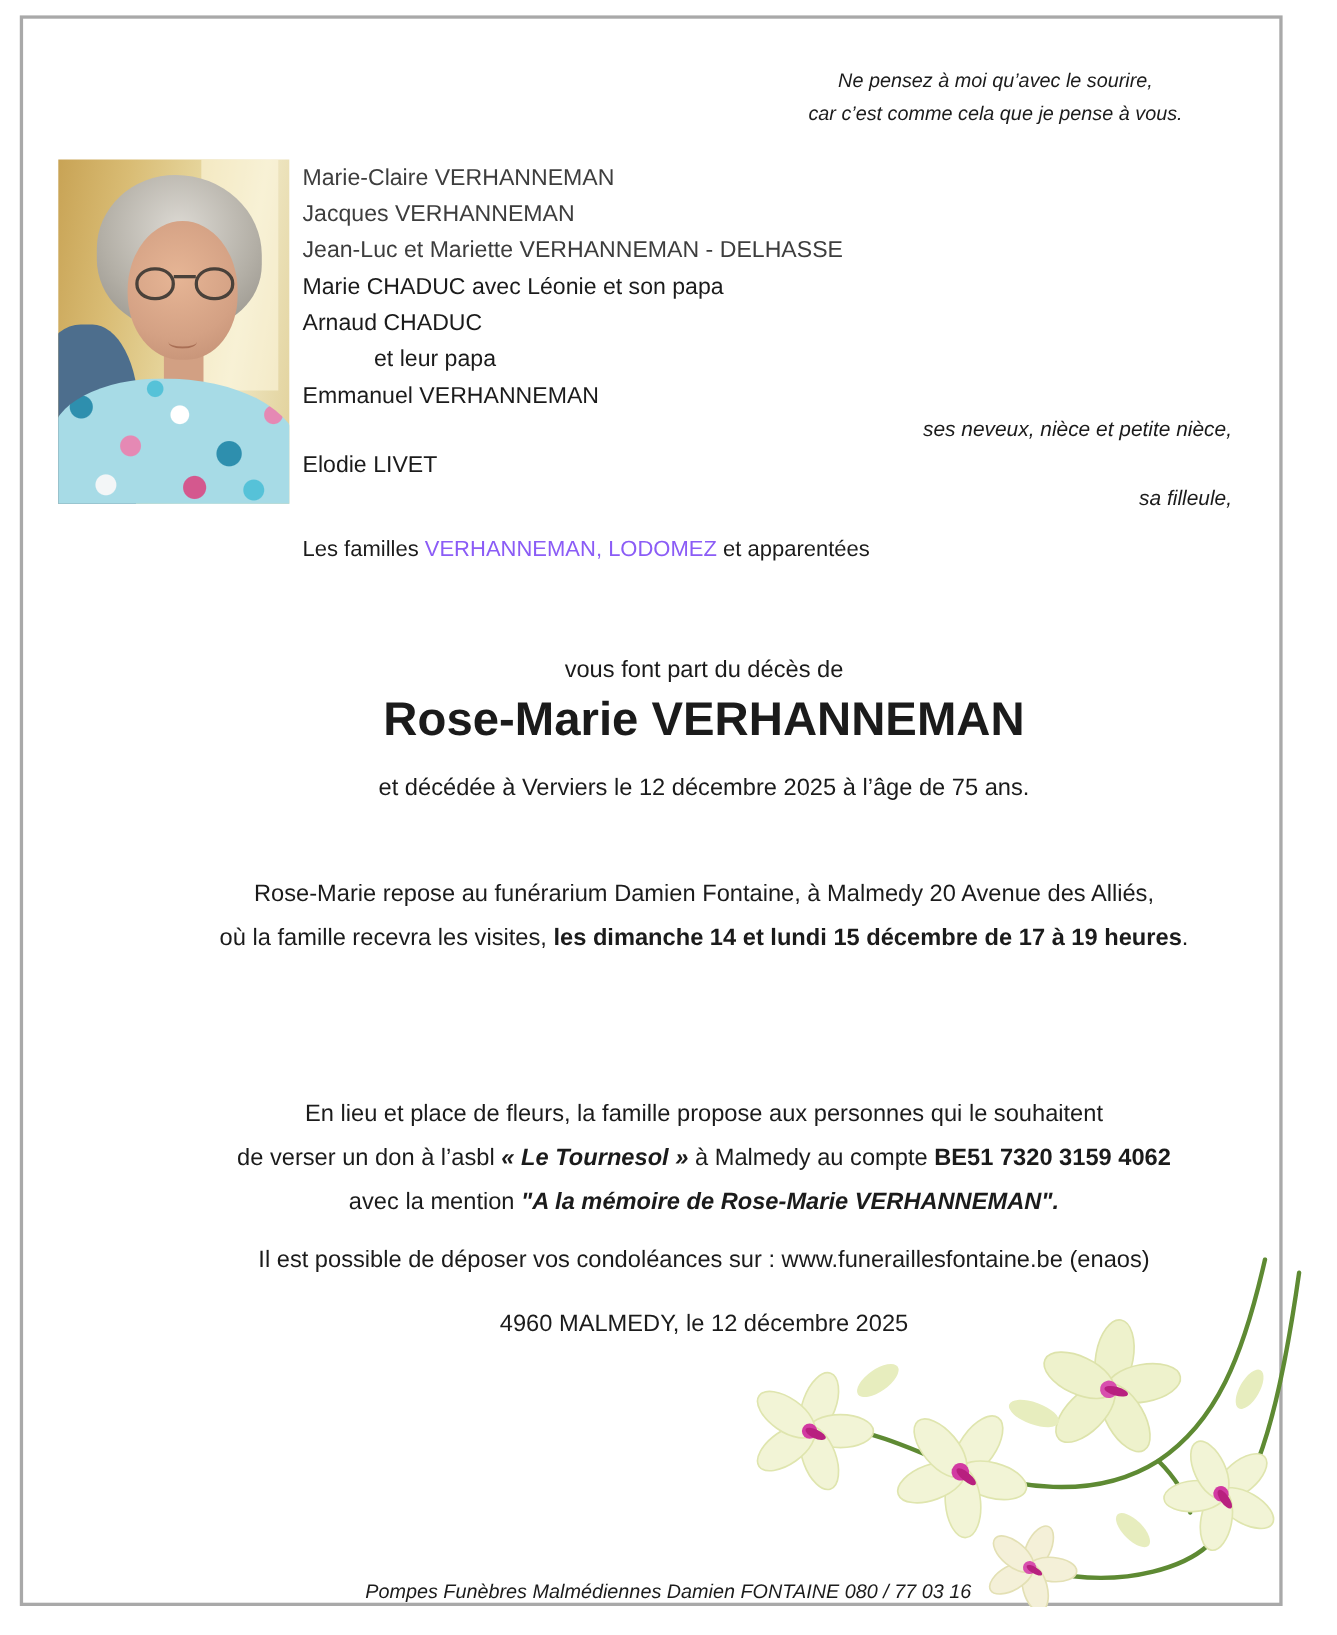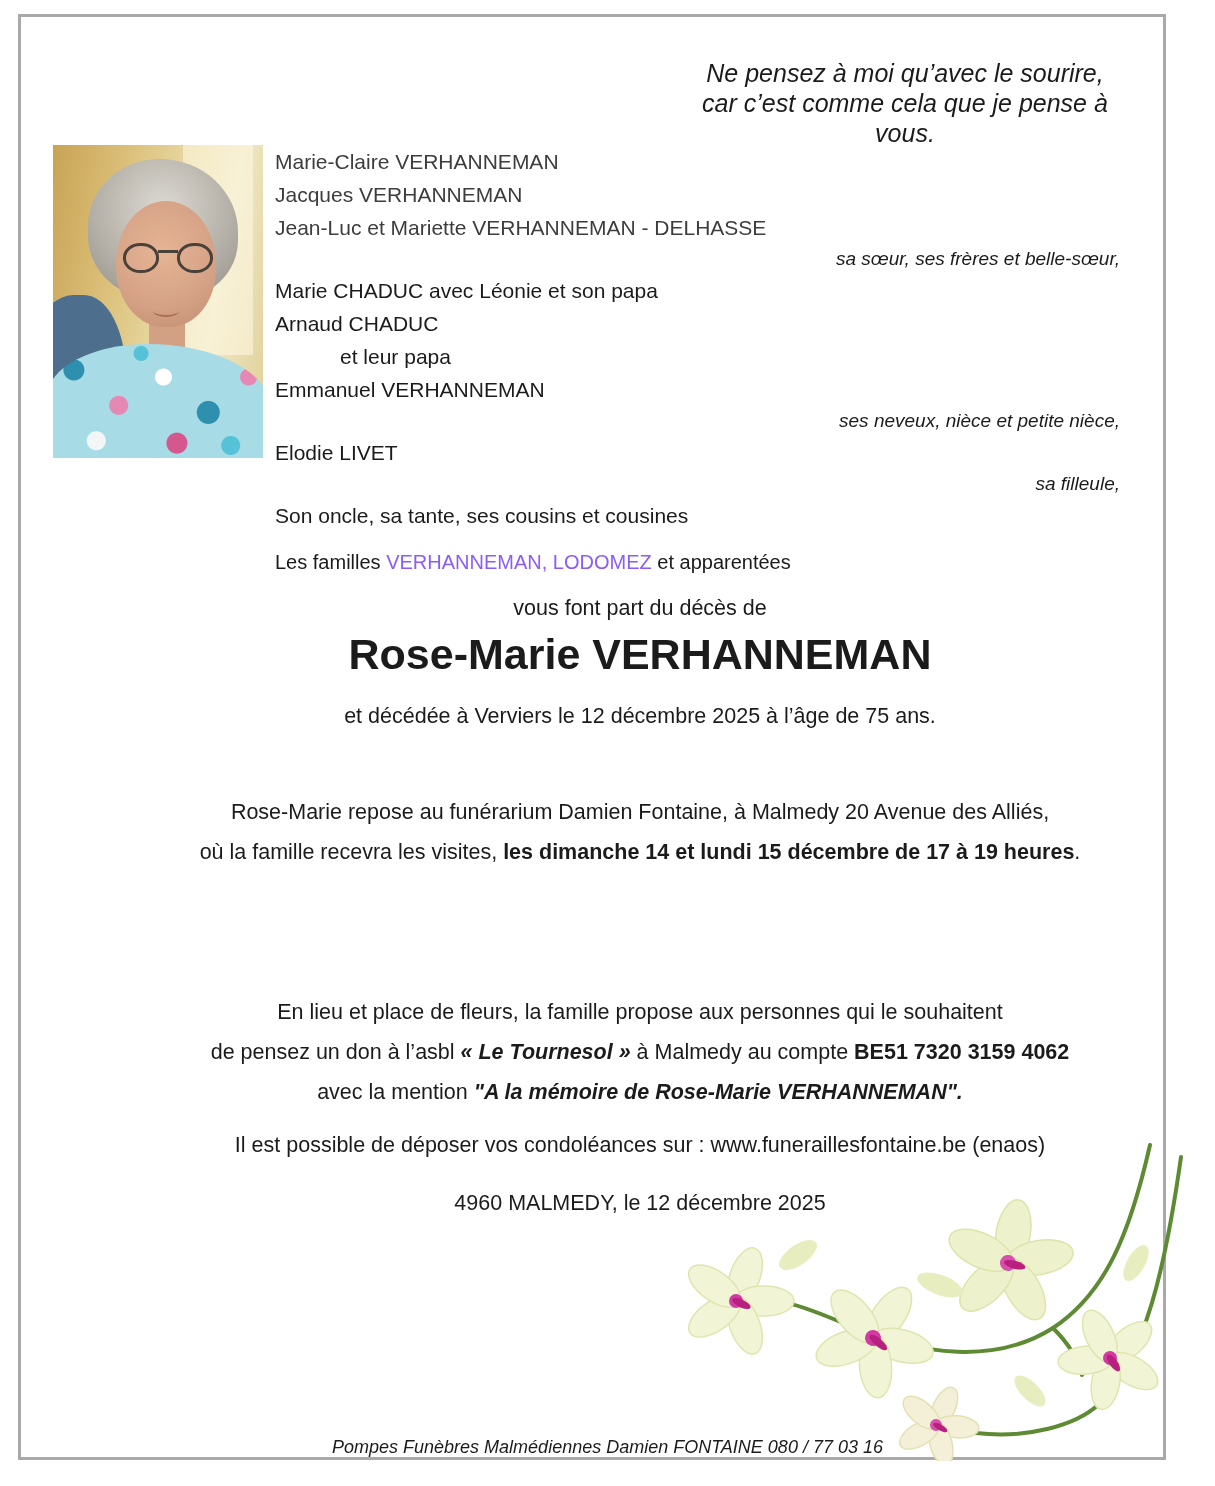--- a/index.html
+++ b/index.html
@@ -6,21 +6,21 @@
   .page{
     position:relative;width:1215px;height:1486px;background:#ffffff;
     font-family:"Liberation Sans","DejaVu Sans",sans-serif;color:#1b1b1b;overflow:hidden;
   }
   .frame{
     position:absolute;left:18px;top:14px;width:1148px;height:1446px;
     border:3px solid #a9a9a9;box-sizing:border-box;pointer-events:none;
   }
   .quote{
     position:absolute;left:690px;top:58px;width:430px;
-    font-style:italic;font-size:25px;line-height:30px;text-align:center;color:#1b1b1b;
+    font-style:italic;font-size:18px;line-height:30px;text-align:center;color:#1b1b1b;
   }
   
   .photo{
     position:absolute;left:53px;top:145px;width:210px;height:313px;overflow:hidden;
     background:linear-gradient(100deg,#c8a355 0%,#d9bc74 25%,#e7d79f 52%,#efe7c4 72%,#e0cf96 100%);
   }
   .photo .window-light{position:absolute;right:10px;top:0;width:70px;height:210px;background:rgba(255,250,228,.55);}
   .photo .chair{position:absolute;left:-32px;top:150px;width:105px;height:200px;background:#4d6e8d;border-radius:50% 40% 30% 50%;}
   .photo .hair{position:absolute;left:35px;top:14px;width:150px;height:140px;border-radius:55% 60% 48% 52%;
     background:radial-gradient(circle at 50% 35%,#dcd9d3 0%,#b3afa6 60%,#938f87 100%);}
@@ -94,50 +94,48 @@
       <div class="lens right"></div>
       <div class="bridge"></div>
     </div>
     <div class="smile"></div>
   </div>
 
   <div class="names">
     <div class="line gray">Marie-Claire VERHANNEMAN</div>
     <div class="line gray">Jacques VERHANNEMAN</div>
     <div class="line gray">Jean-Luc et Mariette VERHANNEMAN - DELHASSE</div>
-    <div class="relation">sa sœur, ses frères et belle-sœur,</div>
     <div class="line">Marie CHADUC avec Léonie et son papa</div>
     <div class="line">Arnaud CHADUC</div>
     <div class="line indent">et leur papa</div>
     <div class="line">Emmanuel VERHANNEMAN</div>
     <div class="relation">ses neveux, nièce et petite nièce,</div>
     <div class="line">Elodie LIVET</div>
     <div class="relation">sa filleule,</div>
-    <div class="line">Son oncle, sa tante, ses cousins et cousines</div>
     <div class="gap"></div>
     <div class="line families"><span>Les familles </span><span class="fam-names">VERHANNEMAN, LODOMEZ</span><span> et apparentées</span></div>
   </div>
 
   <div class="center-block deceased">Rose-Marie VERHANNEMAN</div>
 
   <div class="center-block intro">vous font part du décès de</div>
 
   <div class="center-block dates">
     <div>et décédée à Verviers le 12 décembre 2025 à l’âge de 75 ans.</div>
   </div>
 
   <div class="center-block visits">
     <div>Rose-Marie repose au funérarium Damien Fontaine, à Malmedy 20 Avenue des Alliés,</div>
     <div><span>où la famille recevra les visites, </span><span class="b">les dimanche 14 et lundi 15 décembre de 17 à 19 heures</span><span>.</span></div>
   </div>
 
 
   <div class="center-block donation">
     <div>En lieu et place de fleurs, la famille propose aux personnes qui le souhaitent</div>
-    <div><span>de pensez un don à l’asbl </span><span class="bi">« Le Tournesol »</span><span> à Malmedy au compte </span><span class="b">BE51 7320 3159 4062</span></div>
+    <div><span>de verser un don à l’asbl </span><span class="bi">« Le Tournesol »</span><span> à Malmedy au compte </span><span class="b">BE51 7320 3159 4062</span></div>
     <div><span>avec la mention </span><span class="bi">"A la mémoire de  Rose-Marie VERHANNEMAN".</span></div>
   </div>
 
   <div class="center-block condolences">Il est possible de déposer vos condoléances sur : www.funeraillesfontaine.be (enaos)</div>
 
   <div class="center-block dateline">4960 MALMEDY, le 12 décembre 2025</div>
 
   <svg class="orchid" width="515" height="318" viewBox="0 0 515 318">
     <g fill="none" stroke="#5e8a33" stroke-width="4" stroke-linecap="round">
       <path d="M 472,2 C 452,90 428,150 375,185 C 320,220 245,215 165,180 C 125,163 90,150 55,158"></path>

